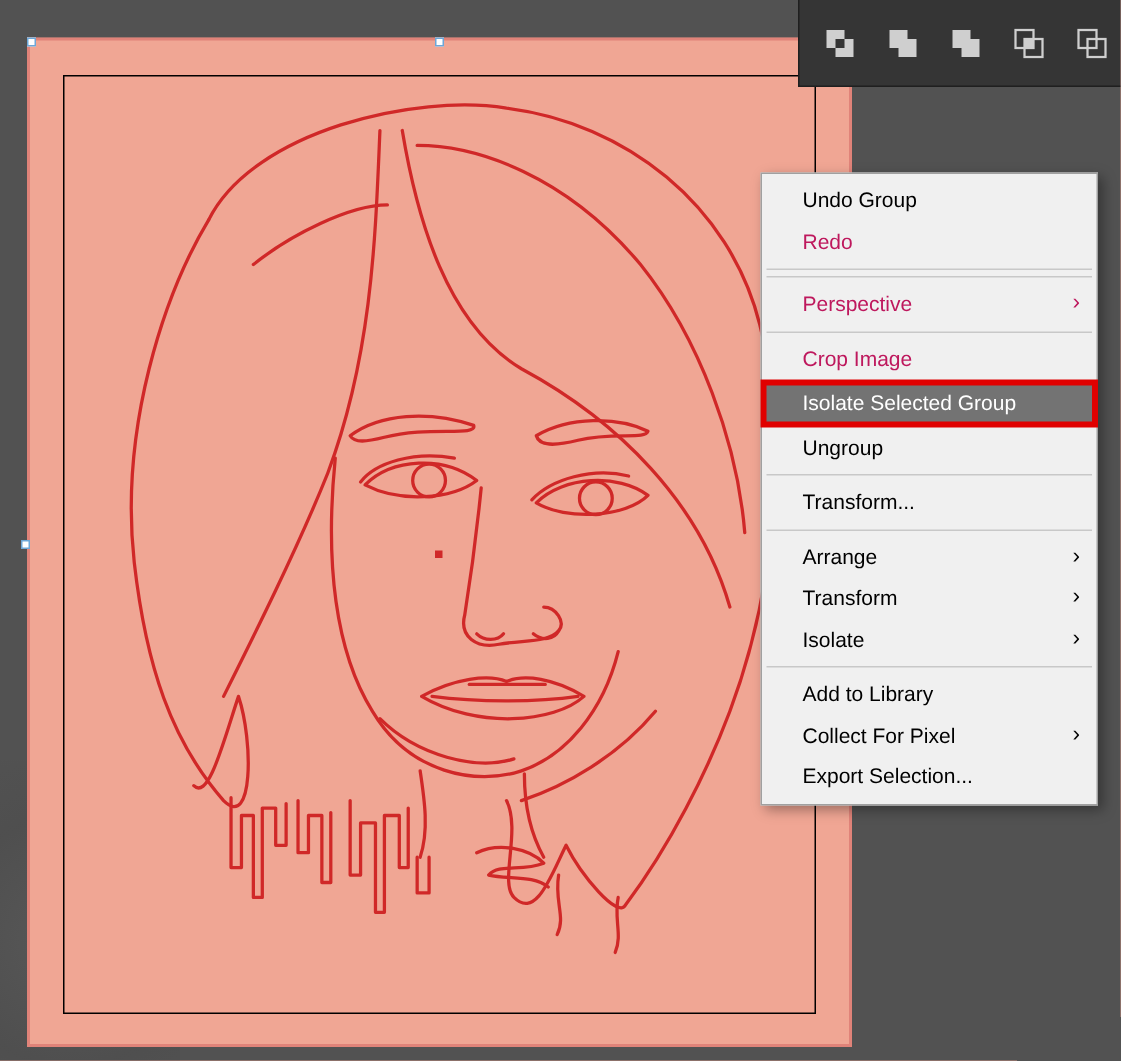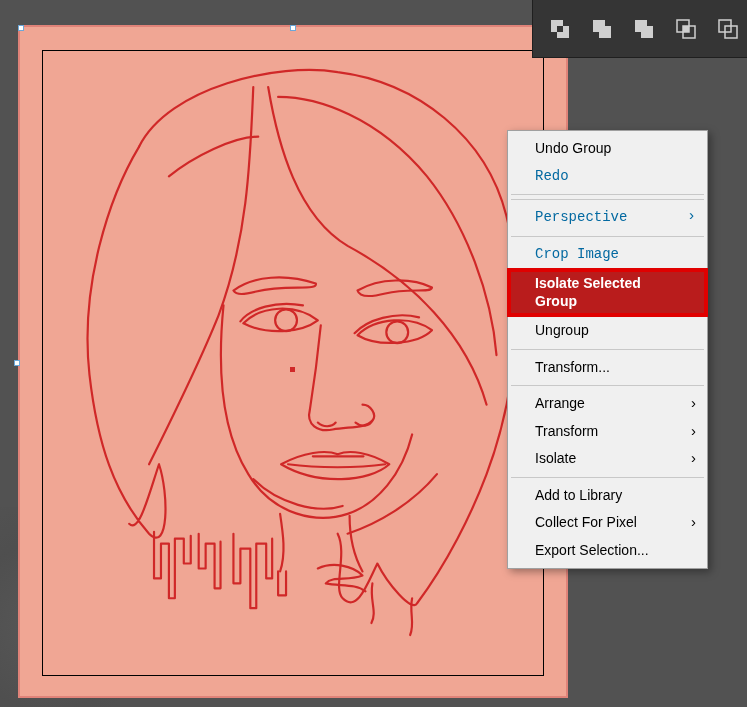--- a/index.html
+++ b/index.html
@@ -84,51 +84,49 @@
     .pf-btn {
       width: 22px; height: 22px;
       position: relative;
       cursor: pointer;
     }
     .pf-btn svg { width: 100%; height: 100%; }
     
     .ctxmenu {
       position: absolute;
       left: 507px;
-      top: 130px;
-      width: 201px;
+      top: 115px;
+      width: 225px;
       background: #f0f0f0;
       border: 1px solid #a0a0a0;
       box-shadow: 3px 3px 8px rgba(0,0,0,0.35);
       padding: 4px 1px;
     }
     .ctxitem {
       padding: 5px 24px 5px 26px;
       color: #000;
       position: relative;
       cursor: default;
       line-height: 1.25;
     }
     .ctxitem.disabled {
-      color: #0369a1;
+      color: #be185d;
       cursor: default;
-      font-family: Liberation Mono, monospace;
     }
     .ctxitem.submenu::after {
       content: "›";
       position: absolute;
       right: 10px;
       top: 4px;
       font-size: 15px;
       color: inherit;
     }
     .ctxitem.highlight {
-      background: #b91c1c;
+      background: #737373;
       color: #fff;
-      font-weight: bold;
     }
     .ctxitem.highlight-box {
       outline: 4px solid #e00000;
       outline-offset: -2px;
       margin: 2px 0;
     }
     .sep {
       height: 1px;
       background: #c8c8c8;
       margin: 4px 2px;

